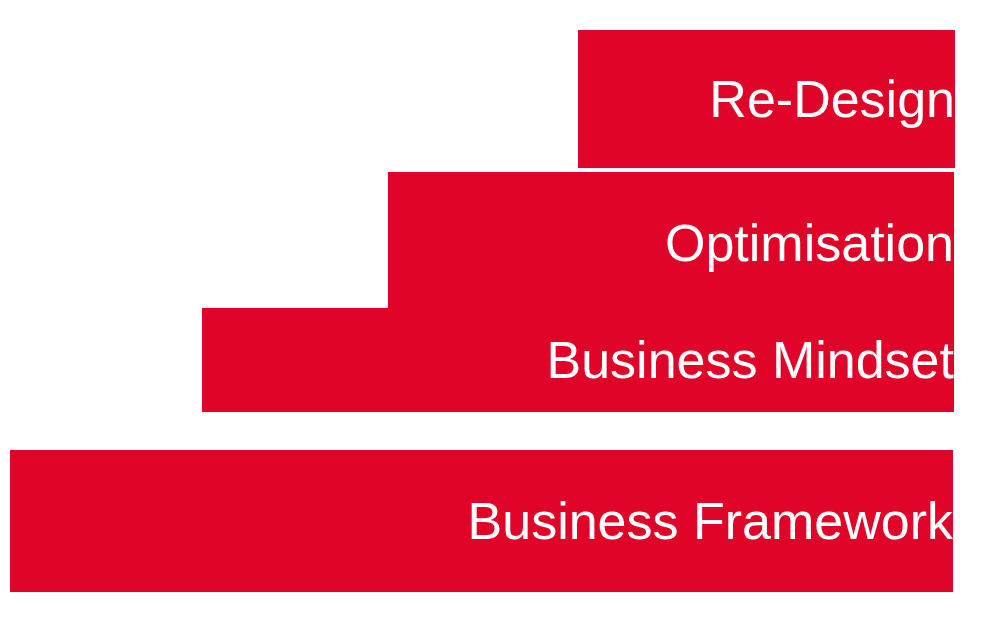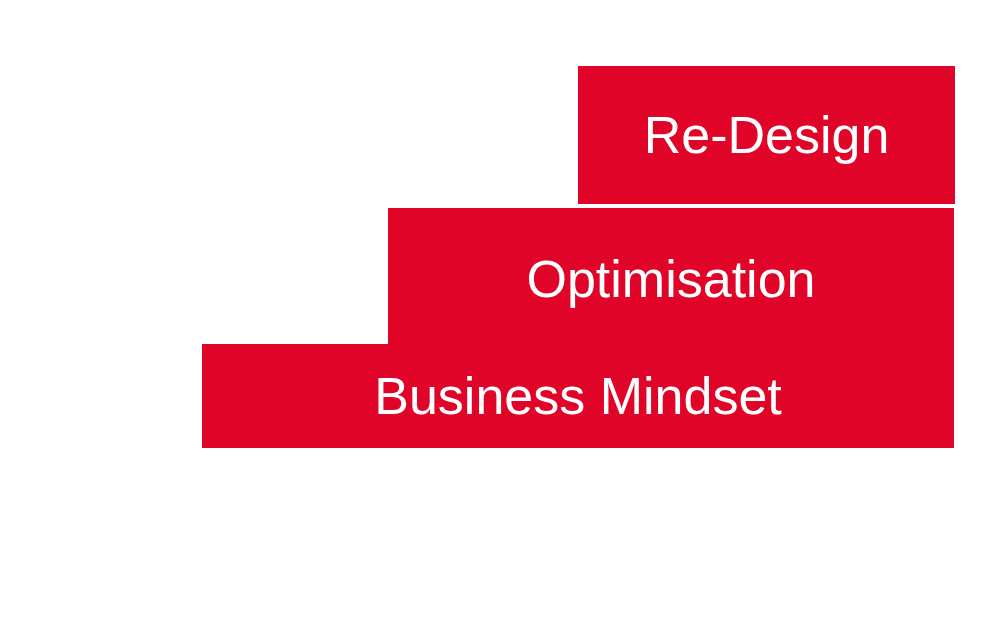--- a/index.html
+++ b/index.html
@@ -19,24 +19,23 @@
     position: relative;
     width: 1002px;
     height: 628px;
     background: #ffffff;
   }
 
   .step-bar {
     position: absolute;
     display: flex;
     align-items: center;
-    justify-content: center;
+    justify-content: flex-end;
     box-sizing: border-box;
     background: #e00428;
-    margin-top: 36px;
   }
 
   .step-label {
     color: #ffffff;
     font-family: "Liberation Sans", sans-serif;
     font-weight: 400;
     font-size: 52px;
     line-height: 1;
     letter-spacing: 0px;
     white-space: nowrap;
@@ -60,14 +59,17 @@
   </div>
 
   <div class="step-bar" id="step-1" style="left: 388px; top: 172px; width: 566px; height: 142px; background: rgb(224, 4, 40);">
     <span class="step-label" style="color: rgb(255, 255, 255);">Optimisation</span>
   </div>
 
   <div class="step-bar" id="step-2" style="left: 202px; top: 308px; width: 752px; height: 104px; background: rgb(224, 4, 40);">
     <span class="step-label" style="color: rgb(255, 255, 255);">Business Mindset</span>
   </div>
 
+  <div class="step-bar" id="step-3" style="left: 10px; top: 450px; width: 943px; height: 142px; background: rgb(224, 4, 40);">
+    <span class="step-label" style="color: rgb(255, 255, 255);">Business Framework</span>
+  </div>
 
 </div>
 
 </body></html>

